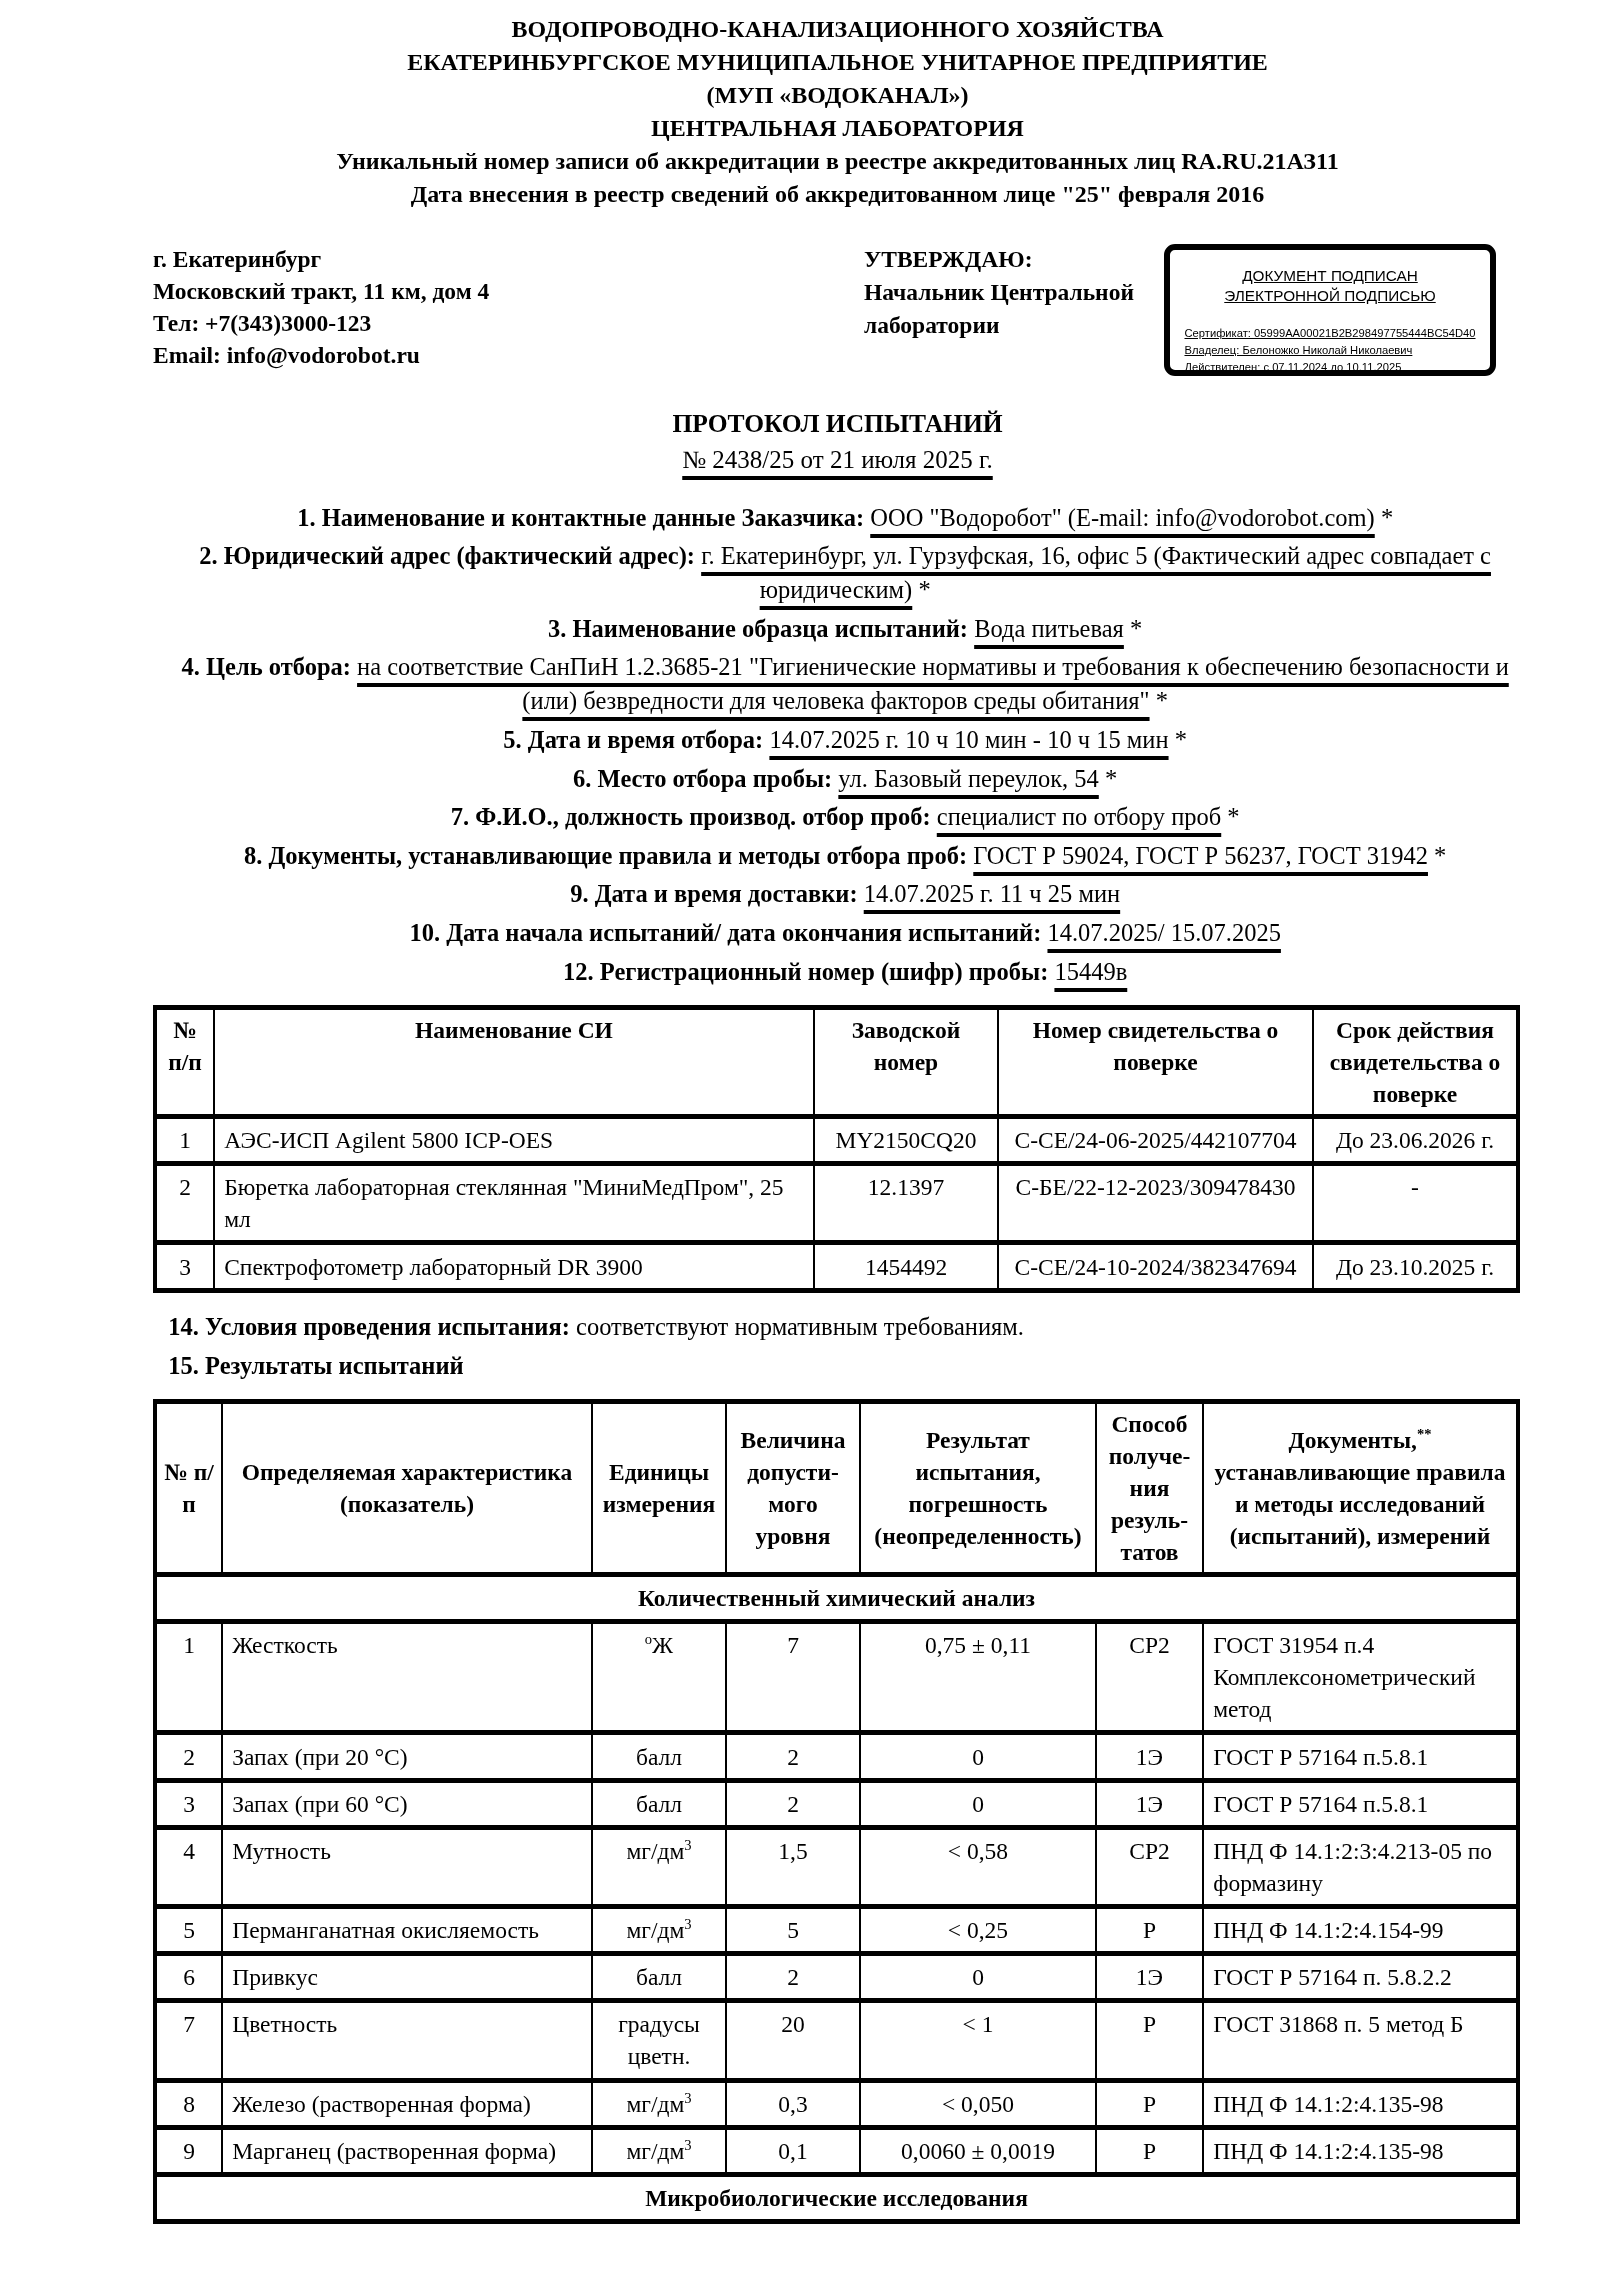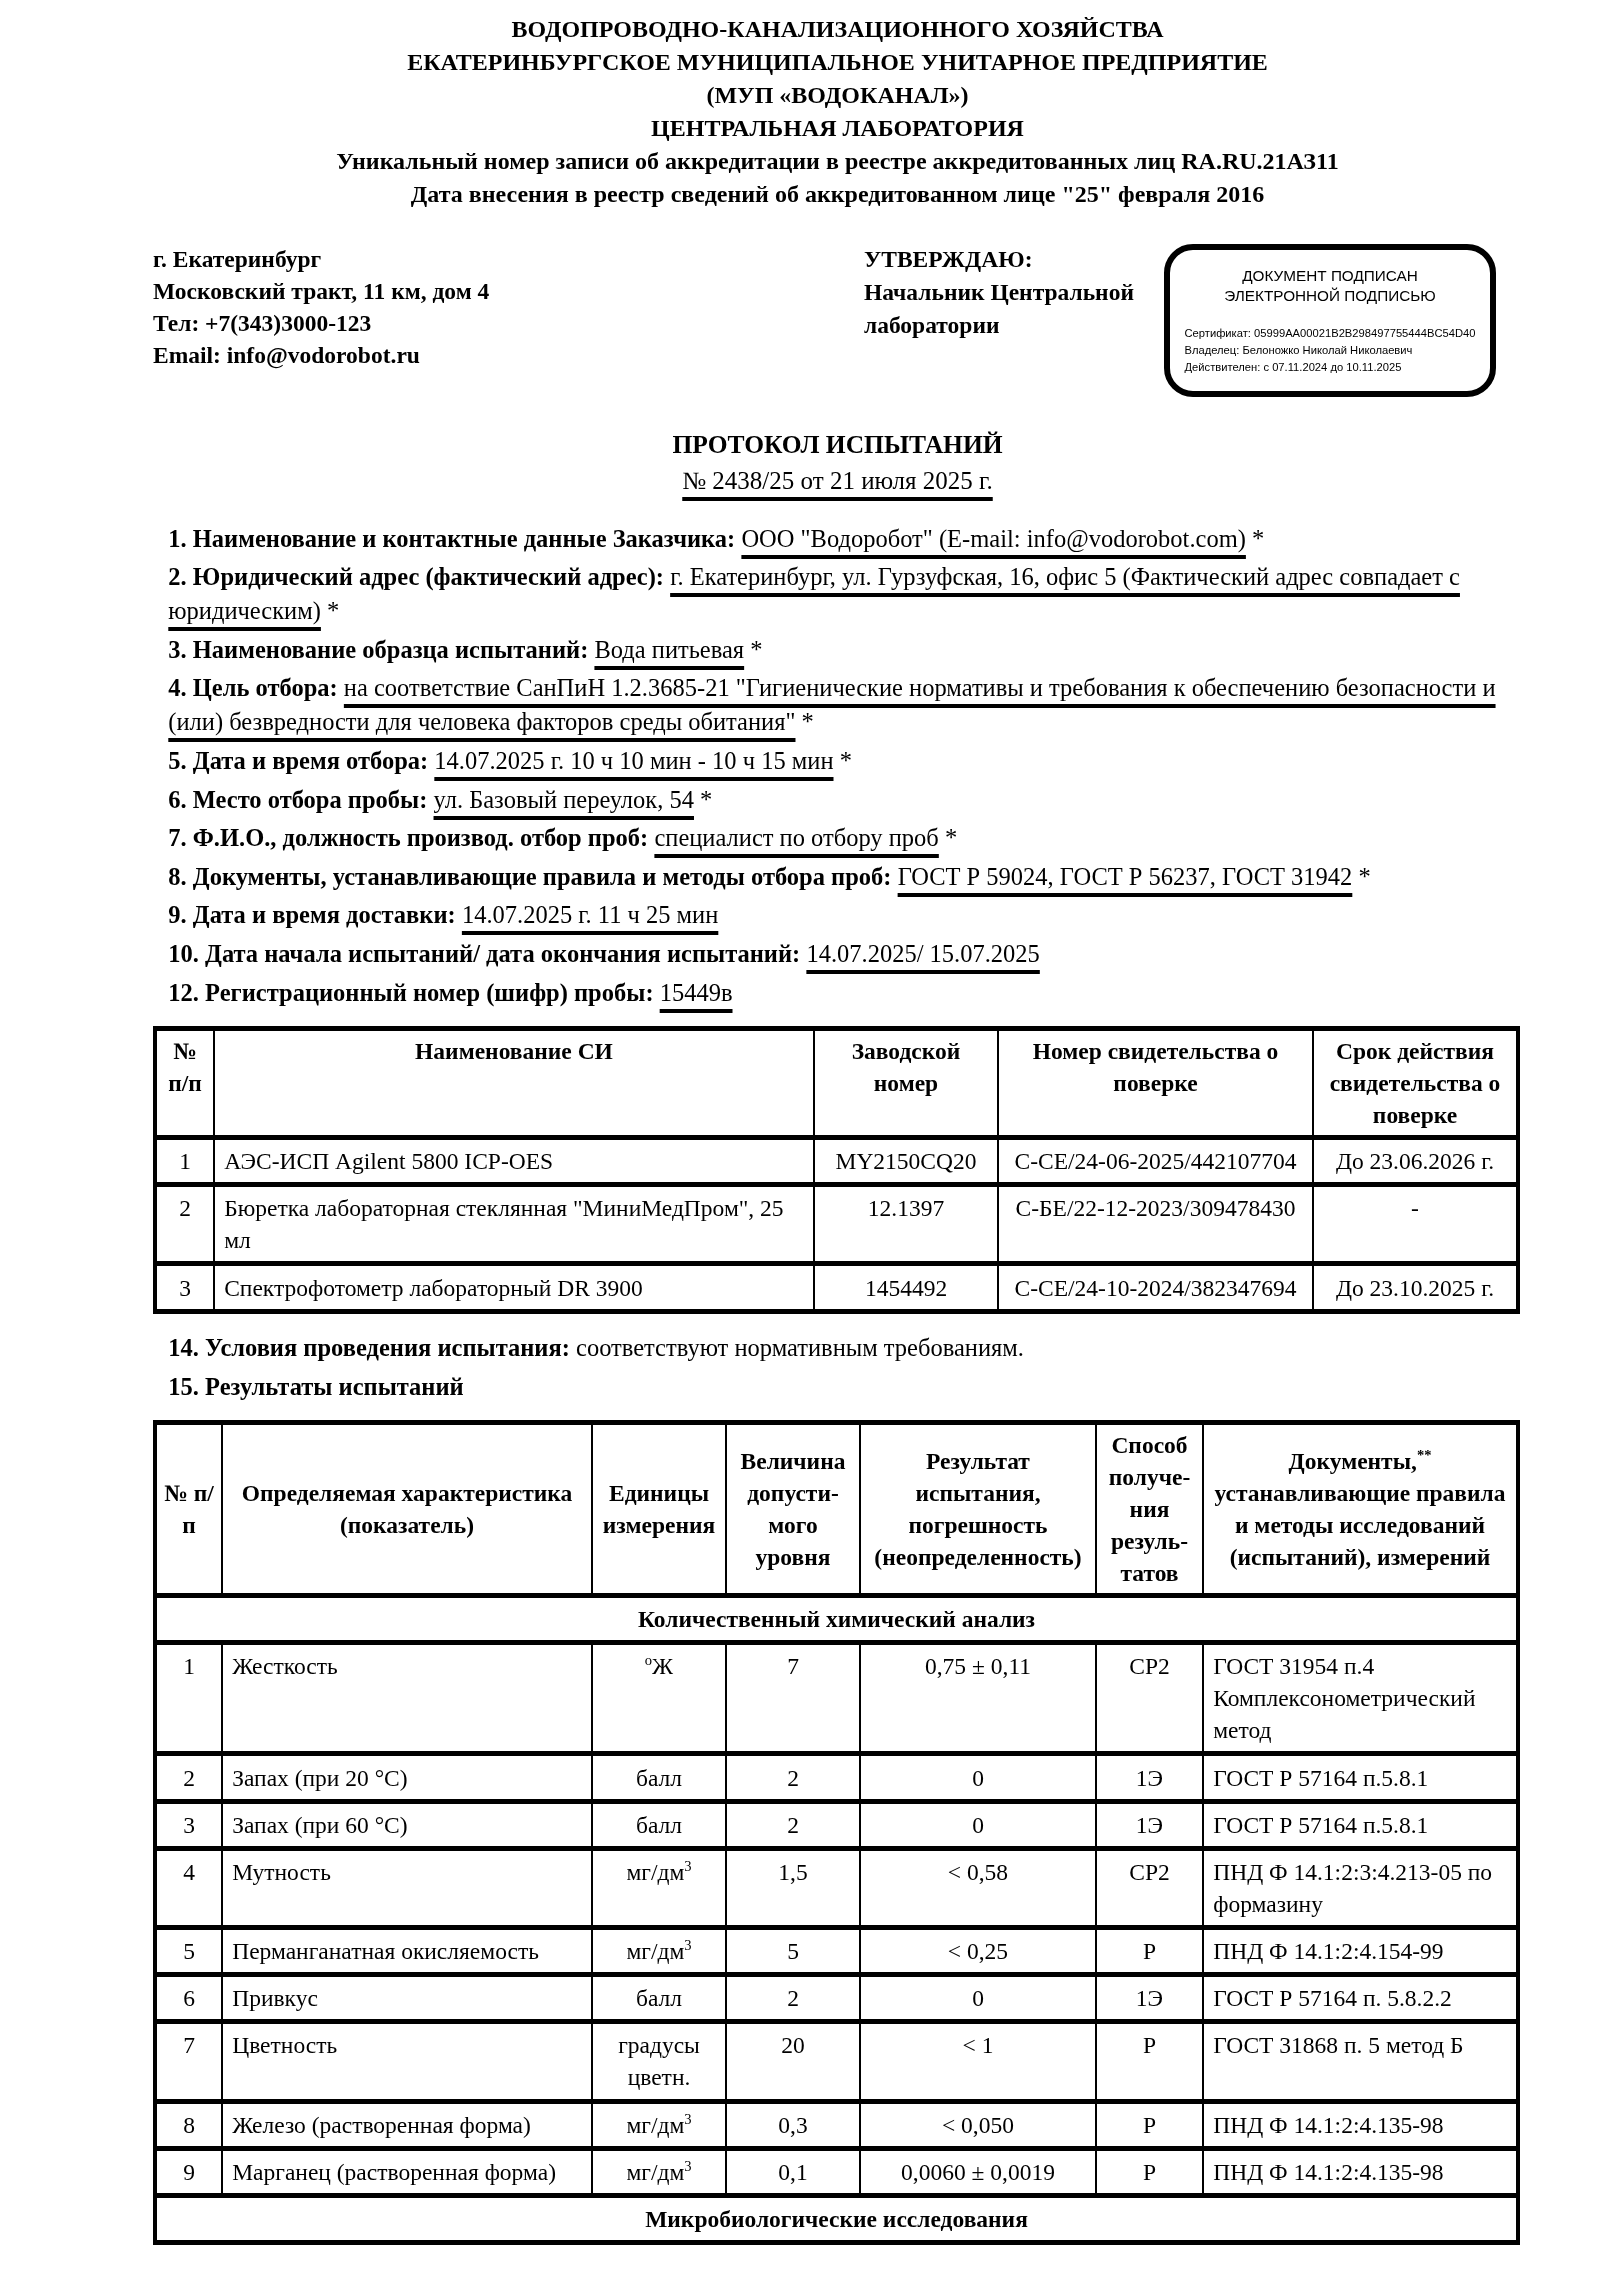--- a/index.html
+++ b/index.html
@@ -15,35 +15,36 @@
 
   
   .org-header { text-align: center; }
   .org-line { font-weight: bold; font-size: 24px; line-height: 33px; }
 
   
   .header-row { display: flex; align-items: flex-start; margin-top: 32px; }
   .contacts { flex: 0 0 711px; font-weight: bold; font-size: 23.5px; line-height: 32px; }
   .approval { flex: 0 0 292px; font-weight: bold; font-size: 23.5px; line-height: 33px; }
   .stamp {
-    flex: 0 0 316px; height: 153px; margin-left: 8.2px; margin-top: 1px;
-    border: 6.6px solid #000; border-radius: 29px;
+    flex: 0 0 316px; height: 132px; margin-left: 8.2px; margin-top: 1px;
+    border: 6.6px solid #000; border-radius: 11px;
     padding: 15.3px 14.3px;
     font-family: "Liberation Sans", "DejaVu Sans", sans-serif;
+    text-decoration: underline;
   }
   .stamp-title { text-align: center; font-size: 15.3px; line-height: 20px; }
   .stamp-details { margin-top: 19.4px; font-size: 11.2px; line-height: 17px; white-space: nowrap; }
 
   
   .title-block { text-align: center; margin-top: 30px; }
   .doc-title { font-weight: bold; font-size: 25.5px; line-height: 35px; }
   .doc-number { font-size: 25px; line-height: 37px; }
 
   
-  .items { margin-top: 22.4px; }
+  .items { margin-top: 22.4px; text-align: center; }
   .item { margin: 0 0 4.6px 0; padding-left: 15.3px; line-height: 34px; }
   .item .lbl { font-weight: bold; }
   .u {
     text-decoration: underline;
     text-decoration-thickness: 3.6px;
     text-underline-offset: 7.6px;
   }
 
   
   table {

